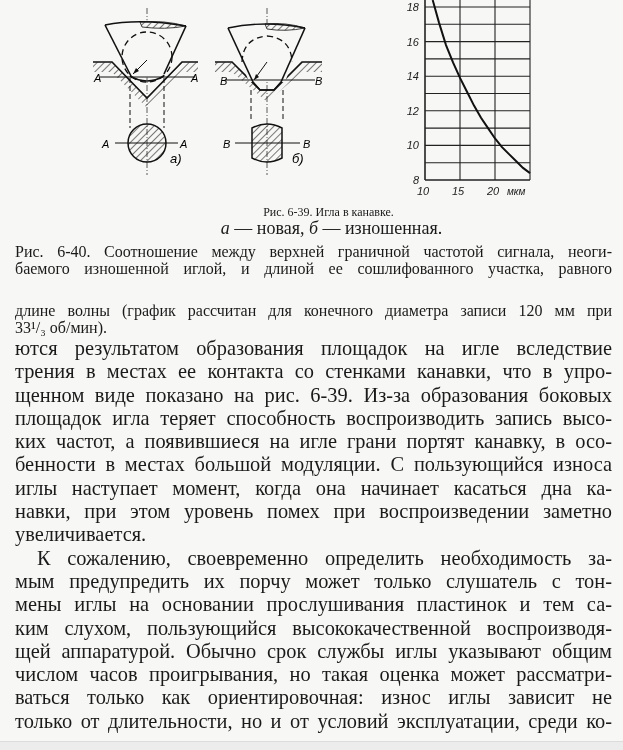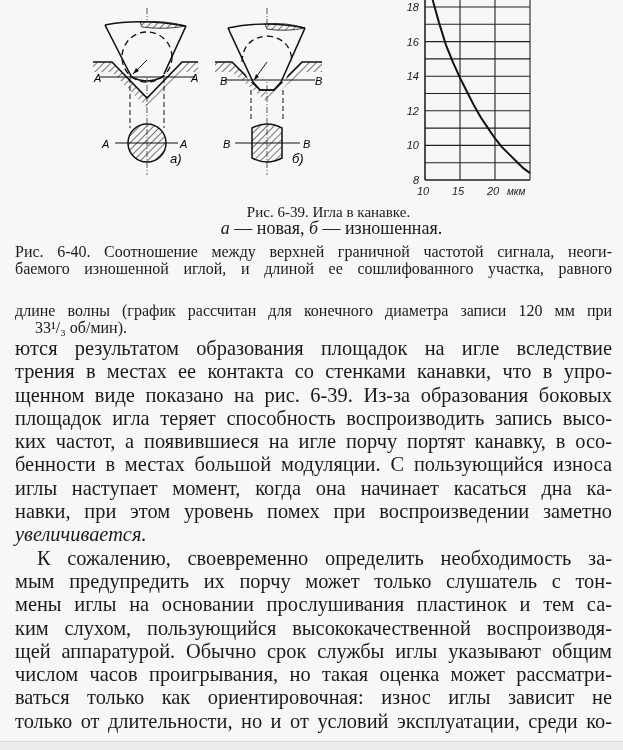--- a/index.html
+++ b/index.html
@@ -8,35 +8,35 @@
       background: #f7f7f5;
       font-family: "Liberation Serif", "DejaVu Serif", serif;
       color: #1a1a1a;
     }
     .fig39 { position: absolute; left: 60px; top: 0; width: 300px; height: 200px; }
     .fig40 { position: absolute; left: 380px; top: 0; width: 190px; height: 200px; }
     .cap39 {
       position: absolute; left: 0; width: 623px; top: 203px;
       text-align: center;
     }
-    .cap39 .t1 { font-size: 15px; line-height: 18px; margin-left: 34px; }
+    .cap39 .t1 { font-size: 12px; line-height: 18px; margin-left: 34px; }
     .cap39 .t2 { font-size: 18px; line-height: 14px; margin-left: 40px; }
     .cap39 .t2 i { font-style: italic; }
     .cap40 {
       position: absolute; left: 15px; top: 243px; width: 597px;
       font-size: 16px; line-height: 17px; text-align: justify;
       text-align-last: left;
     }
-    .cap40 .last { text-align: center; display: block; margin-left: 20px; }
+    .cap40 .last { text-align: center; display: block; }
     .body-text {
       position: absolute; left: 15px; top: 337px; width: 597px;
       font-size: 20.4px; line-height: 23.3px;
     }
     .body-text .ln { display: block; text-align: justify; text-align-last: justify; white-space: nowrap; }
-    .body-text .ln.end { text-align-last: left; font-style: italic; }
+    .body-text .ln.end { text-align-last: left; }
     .body-text .ln.indent { padding-left: 22px; }
     .bottom-bar {
       position: absolute; left: 0; top: 741px; width: 623px; height: 9px;
       background: #ececec; border-top: 1px solid #dcdcdc;
     }
     svg text { font-family: "Liberation Sans", "DejaVu Sans", sans-serif; font-style: italic; }
   </style>
 </head>
 <body>
 
@@ -145,21 +145,21 @@
   <div style="text-align-last: justify;">баемого изношенной иглой, и длиной ее сошлифованного участка, равного</div>
   <div style="text-align-last: justify; margin-top: 25px;">длине волны (график рассчитан для конечного диаметра записи 120 мм при</div>
   <span class="last">33¹/₃ об/мин).</span>
 </div>
 
 <div class="body-text" id="bodytext">
     <span class="ln">ются результатом образования площадок на игле вследствие</span>
     <span class="ln">трения в местах ее контакта со стенками канавки, что в упро-</span>
     <span class="ln">щенном виде показано на рис. 6-39. Из-за образования боковых</span>
     <span class="ln">площадок игла теряет способность воспроизводить запись высо-</span>
-    <span class="ln">ких частот, а появившиеся на игле порчу портят канавку, в осо-</span>
+    <span class="ln">ких частот, а появившиеся на игле грани портят канавку, в осо-</span>
     <span class="ln">бенности в местах большой модуляции. С пользующийся износа</span>
     <span class="ln">иглы наступает момент, когда она начинает касаться дна ка-</span>
     <span class="ln">навки, при этом уровень помех при воспроизведении заметно</span>
     <span class="ln end">увеличивается.</span>
     <span class="ln indent">К сожалению, своевременно определить необходимость за-</span>
     <span class="ln">мым предупредить их порчу может только слушатель с тон-</span>
     <span class="ln">мены иглы на основании прослушивания пластинок и тем са-</span>
     <span class="ln">ким слухом, пользующийся высококачественной воспроизводя-</span>
     <span class="ln">щей аппаратурой. Обычно срок службы иглы указывают общим</span>
     <span class="ln">числом часов проигрывания, но такая оценка может рассматри-</span>

